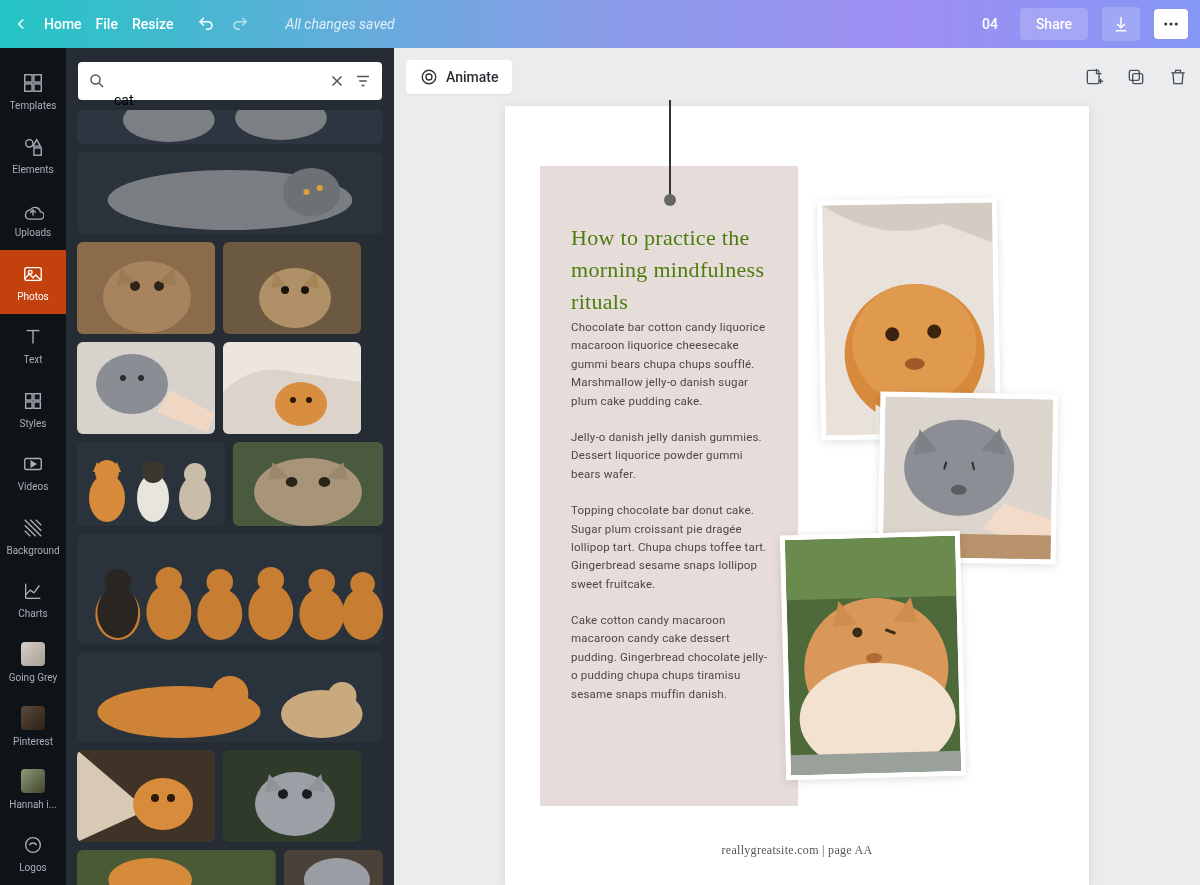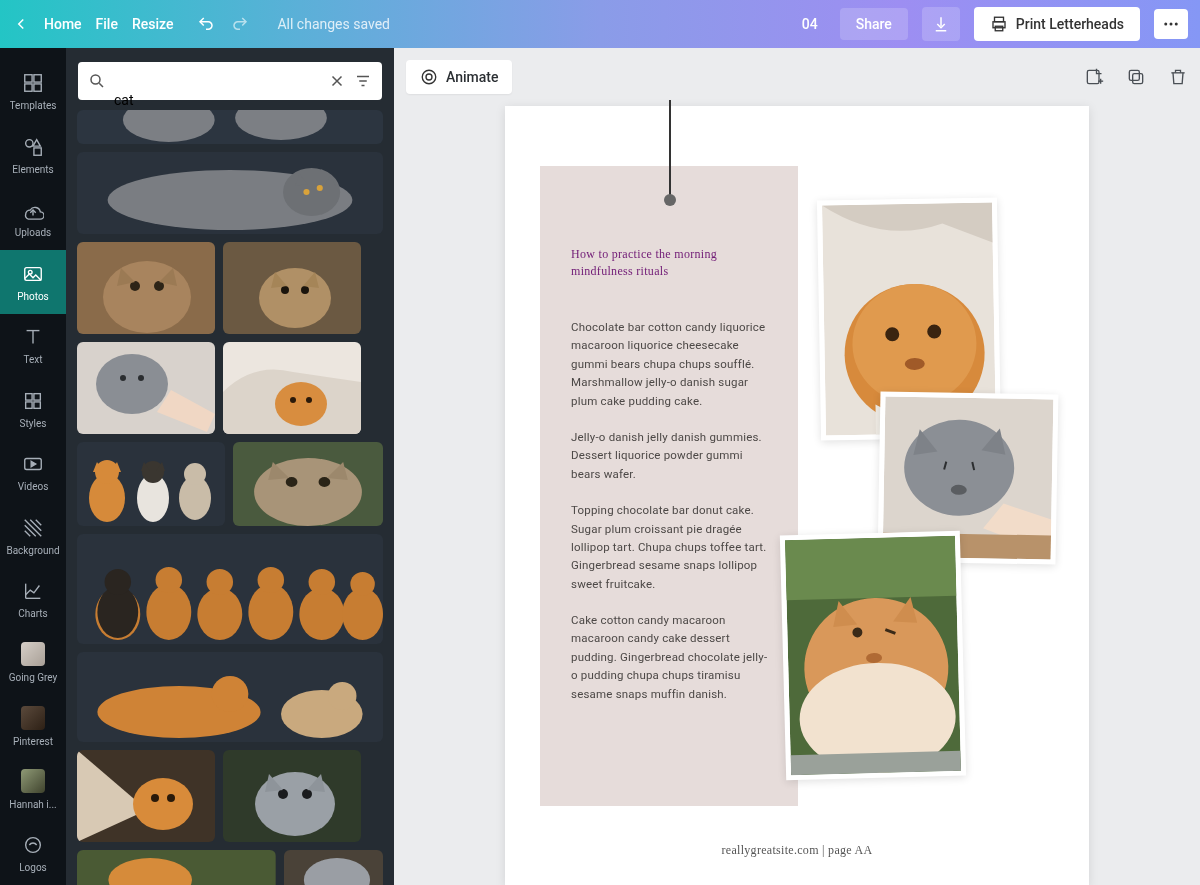--- a/index.html
+++ b/index.html
@@ -11,21 +11,21 @@
   background: linear-gradient(90deg, #23c5c5 0%, #5bb0d8 25%, #8a9ce8 50%, #9d8ef2 75%, #8597f5 100%);
   display: flex;
   align-items: center;
   padding: 14px 12px;
   color: #fff;
   font-size: 14px;
   gap: 14px;
 }
 .header .nav-item { cursor: pointer; font-weight: 500; }
 .header .spacer { flex: 1; }
-.header .status { color: rgba(255,255,255,0.8); font-size: 14px; margin-left: 14px; }
+.header .status { color: rgba(255,255,255,0.8); font-style: italic; font-size: 14px; margin-left: 22px; }
 .header .page-num { font-size: 14px; margin-right: 8px; font-weight: 500; }
 .header .btn { padding: 8px 16px; border-radius: 4px; font-weight: 500; font-size: 14px; }
 .header .btn.share { background: rgba(255,255,255,0.18); }
 .header .btn.dl { background: rgba(255,255,255,0.18); padding: 8px 10px; display: flex; align-items: center; }
 .header .btn.print { background: #fff; color: #333; display: flex; align-items: center; gap: 8px; }
 .header .btn.menu { background: #fff; color: #333; padding: 6px 8px; }
 .header svg { display: block; }
 
 .hdr-icon { width:18px; height:18px; stroke:#fff; stroke-width:2; fill:none; }
 .hist-btn { display:flex; gap:16px; margin-left:10px; }
@@ -48,21 +48,21 @@
 .rail .rail-item {
   width: 100%;
   height: 66px;
   display: flex;
   flex-direction: column;
   align-items: center;
   justify-content: center;
   gap: 6px;
   cursor: pointer;
 }
-.rail .rail-item.active { background: #0f766e; color: #fff; }
+.rail .rail-item.active { background: #c2410c; color: #fff; }
 .rail svg { width: 22px; height: 22px; stroke: currentColor; stroke-width: 1.5; fill: none; }
 .rail .rail-thumb { width: 24px; height: 24px; border-radius: 4px; background: #6c7885; }
 .rail .rail-label { font-size: 10px; max-width: 60px; overflow: hidden; text-overflow: ellipsis; white-space: nowrap; text-align: center; }
 
 
 .panel {
   width: 328px;
   background: #252c33;
   display: flex;
   flex-direction: column;
@@ -158,25 +158,25 @@
 }
 .page .vdot {
   position: absolute;
   left: 159px; top: 88px;
   width: 12px; height: 12px;
   border-radius: 50%;
   background: #666;
 }
 .page .title {
   position: absolute;
-  left: 66px; top: 140px; width: 200px;
+  left: 66px; top: 116px; width: 200px;
   font-family: Georgia, 'Times New Roman', serif;
-  font-size: 12px;
+  font-size: 22px;
   line-height: 1.45;
-  color: #701a75;
+  color: #4d7c0f;
   letter-spacing: 0.3px;
 }
 .page .body {
   position: absolute;
   left: 66px; top: 212px; width: 200px;
   font-family: Georgia, 'Times New Roman', serif;
   font-size: 11.5px;
   line-height: 1.6;
   color: #4c4846;
   letter-spacing: 0.2px;
@@ -225,28 +225,20 @@
   <span class="status">All changes saved</span>
   <div class="spacer"></div>
   <span class="page-num">04</span>
   <span class="btn share">Share</span>
   <span class="btn dl">
     <svg class="hdr-icon" viewBox="0 0 24 24">
         <path d="M12 3v12"></path>
         <path d="M7 12l5 5 5-5"></path>
         <path d="M5 21h14"></path>
       </svg>
-  </span>
-  <span class="btn print">
-    <svg viewBox="0 0 24 24" style="width:18px;height:18px;stroke:#333;stroke-width:1.8;fill:none">
-        <rect x="6" y="3" width="12" height="6"></rect>
-        <rect x="4" y="9" width="16" height="8"></rect>
-        <rect x="7" y="15" width="10" height="6"></rect>
-      </svg>
-    <span>Print Letterheads</span>
   </span>
   <span class="btn menu">
     <svg viewBox="0 0 24 24" style="width:18px;height:18px;fill:#333">
         <circle cx="5" cy="12" r="2"></circle>
         <circle cx="12" cy="12" r="2"></circle>
         <circle cx="19" cy="12" r="2"></circle>
       </svg>
   </span>
 </div>
 

